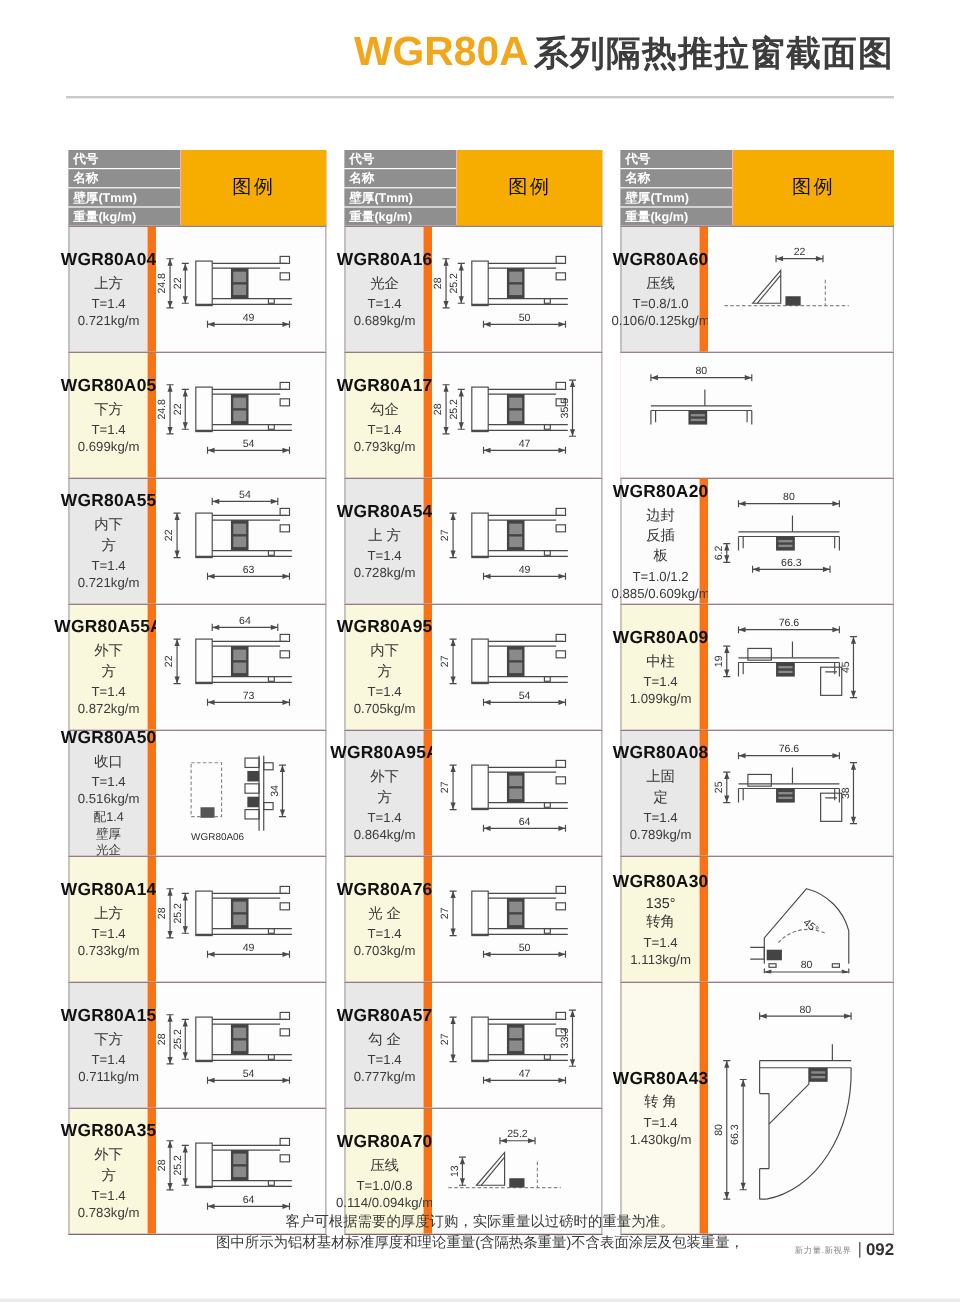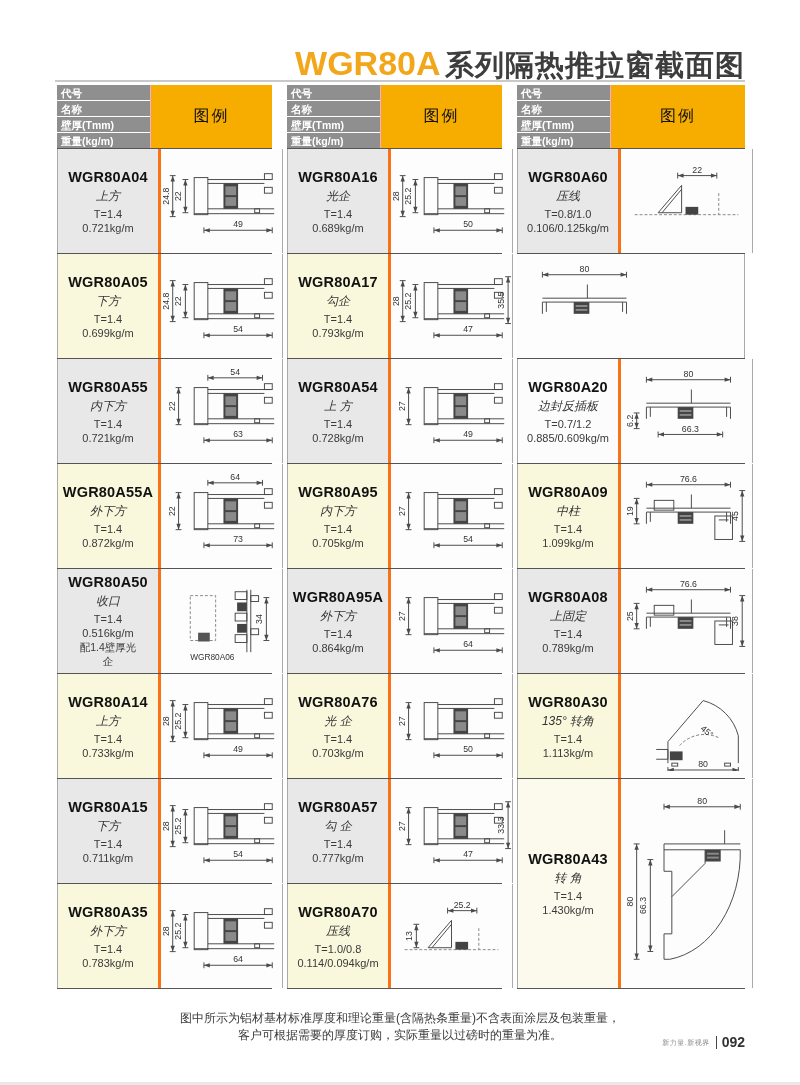--- a/index.html
+++ b/index.html
@@ -1,52 +1,52 @@
 <!DOCTYPE html>
 <html><head>
 <meta charset="utf-8">
 <style>
   html,body{margin:0;padding:0;background:#fff;}
   *{box-sizing:border-box;}
   .page{position:relative;width:800px;height:1085px;background:#fff;overflow:hidden;
         font-family:"Liberation Sans","DejaVu Sans",sans-serif;color:#222;}
 
   
-  .titleblock{position:absolute;top:24px;left:55px;width:690px;text-align:right;margin-top:20px;}
+  .titleblock{position:absolute;top:24px;left:55px;width:690px;text-align:right;}
   .title-line{white-space:nowrap;}
   .title-code{font-size:34px;font-weight:bold;color:#F2A71B;letter-spacing:0px;vertical-align:baseline;}
   .title-zh{font-size:29px;font-weight:bold;color:#3d3d3d;letter-spacing:1px;}
   .subtitle{margin-top:2px;font-size:15px;font-weight:bold;color:#585858;letter-spacing:-0.2px;}
   .rule{position:absolute;top:80px;left:55px;width:690px;height:2px;background:#c9c9c9;}
 
   
   .groups{position:absolute;top:85px;left:57px;display:flex;gap:15px;}
-  .group{background:#f9a8d4;}
+  .group{background:#f9a8d4;margin-top:40px;}
   .g0,.g1{width:215px;}
   .g2{width:228px;}
   .ghead{display:flex;height:63px;}
   .ghead-labels{width:93px;display:flex;flex-direction:column;gap:1px;background:#fff;}
   .hcell{flex:1;background:#8F8F8F;color:#fff;font-size:10.5px;font-weight:bold;
          line-height:14px;padding:0 0 0 4px;display:flex;align-items:center;}
   .legendbox{flex:1;margin-left:1px;background:#F7AD00;display:flex;align-items:center;justify-content:center;
              font-size:16px;font-weight:normal;color:#111;letter-spacing:2px;}
   .rows{border-bottom:1px solid #555;}
   .row{display:flex;height:105px;border-top:1px solid #555;}
   .row.tall{height:210px;}
-  .cell-label{width:104px;border-left:1px solid #aaa;border-right:3px solid #f97316;
+  .cell-label{width:73px;border-left:1px solid #aaa;border-right:7px solid #f97316;
               display:flex;flex-direction:column;align-items:center;justify-content:center;
               text-align:center;padding:18px;}
   .cell-diagram{flex:1;background:#FDFDFD;border-right:1px solid #aaa;
                 display:flex;align-items:center;justify-content:flex-start;}
   .bg-gray{background:#E8E8E8;}
   .bg-cream{background:#FAF8DC;text-align:center;}
   .bg-white{background:#FCFCFC;}
   .bg-white2{background:#FBFAEC;justify-content:center;}
   .p-code{font-size:14.5px;font-weight:bold;color:#111;letter-spacing:0.2px;}
-  .p-name{font-size:12px;color:#333;margin-top:3px;font-style:italic;}
+  .p-name{font-size:12px;color:#333;margin-top:3px;}
   .p-thick{font-size:11px;color:#3a3a3a;margin-top:3px;}
   .p-weight{font-size:11px;color:#3a3a3a;margin-top:2px;}
   .p-extra{font-size:10.5px;color:#3a3a3a;margin-top:2px;}
 
   
   .note{position:absolute;top:1010px;left:0;width:800px;text-align:center;
         font-size:12px;color:#3a3a3a;line-height:17px;}
   .pagefoot{position:absolute;top:1033px;left:55px;width:690px;text-align:right;}
   .slogan{font-size:7px;color:#8a8a8a;vertical-align:2px;letter-spacing:0.5px;}
   .fbar{display:inline-block;width:1px;height:13px;background:#444;margin:0 5px 0 6px;vertical-align:-2px;}
@@ -762,21 +762,21 @@
                 <polygon points="26,14 32,11.8 32,16.2" fill="#4a4a4a"></polygon>
                 <polygon points="112,14 106,11.8 106,16.2" fill="#4a4a4a"></polygon>
                 <text x="69" y="11" fill="#333" font-size="9" text-anchor="middle" font-family="Liberation Sans, sans-serif">80</text>
               </svg>
             </div>
           </div>
           <div class="row">
             <div class="cell-label bg-white">
               <div class="p-code">WGR80A20</div>
               <div class="p-name">边封反插板</div>
-              <div class="p-thick">T=0.7/1.2</div>
+              <div class="p-thick">T=1.0/1.2</div>
               <div class="p-weight">0.885/0.609kg/m</div>
             </div>
             <div class="cell-diagram">
               <svg viewBox="0 0 134 92" width="131" height="90">
                 <line x1="26" y1="38" x2="112" y2="38" stroke="#4a4a4a" stroke-width="1"></line>
                 <line x1="26" y1="42" x2="112" y2="42" stroke="#4a4a4a" stroke-width="1"></line>
                 <line x1="26" y1="42" x2="26" y2="54" stroke="#4a4a4a" stroke-width="1"></line>
                 <line x1="30" y1="42" x2="30" y2="52" stroke="#4a4a4a" stroke-width="1"></line>
                 <line x1="112" y1="42" x2="112" y2="54" stroke="#4a4a4a" stroke-width="1"></line>
                 <line x1="108" y1="42" x2="108" y2="52" stroke="#4a4a4a" stroke-width="1"></line>
@@ -959,22 +959,22 @@
                 <polygon points="30,168 27.8,162 32.2,162" fill="#4a4a4a"></polygon>
                 <text x="26" y="121" fill="#333" font-size="9" text-anchor="middle" font-family="Liberation Sans, sans-serif" transform="rotate(-90 26 121)">66.3</text>
               </svg>
             </div>
           </div>
         </div>
       </div>
     </div>
 
   <div class="note">
+    <div>客户可根据需要的厚度订购，实际重量以过磅时的重量为准。</div>
     <div>图中所示为铝材基材标准厚度和理论重量(含隔热条重量)不含表面涂层及包装重量，</div>
-    <div>客户可根据需要的厚度订购，实际重量以过磅时的重量为准。</div>
   </div>
 
   <div class="pagefoot">
     <span class="slogan">新力量.新视界</span><span class="fbar"></span><span class="pnum">092</span>
   </div>
 
   <div class="bottomedge"></div>
 </div>
 
 </body></html>

